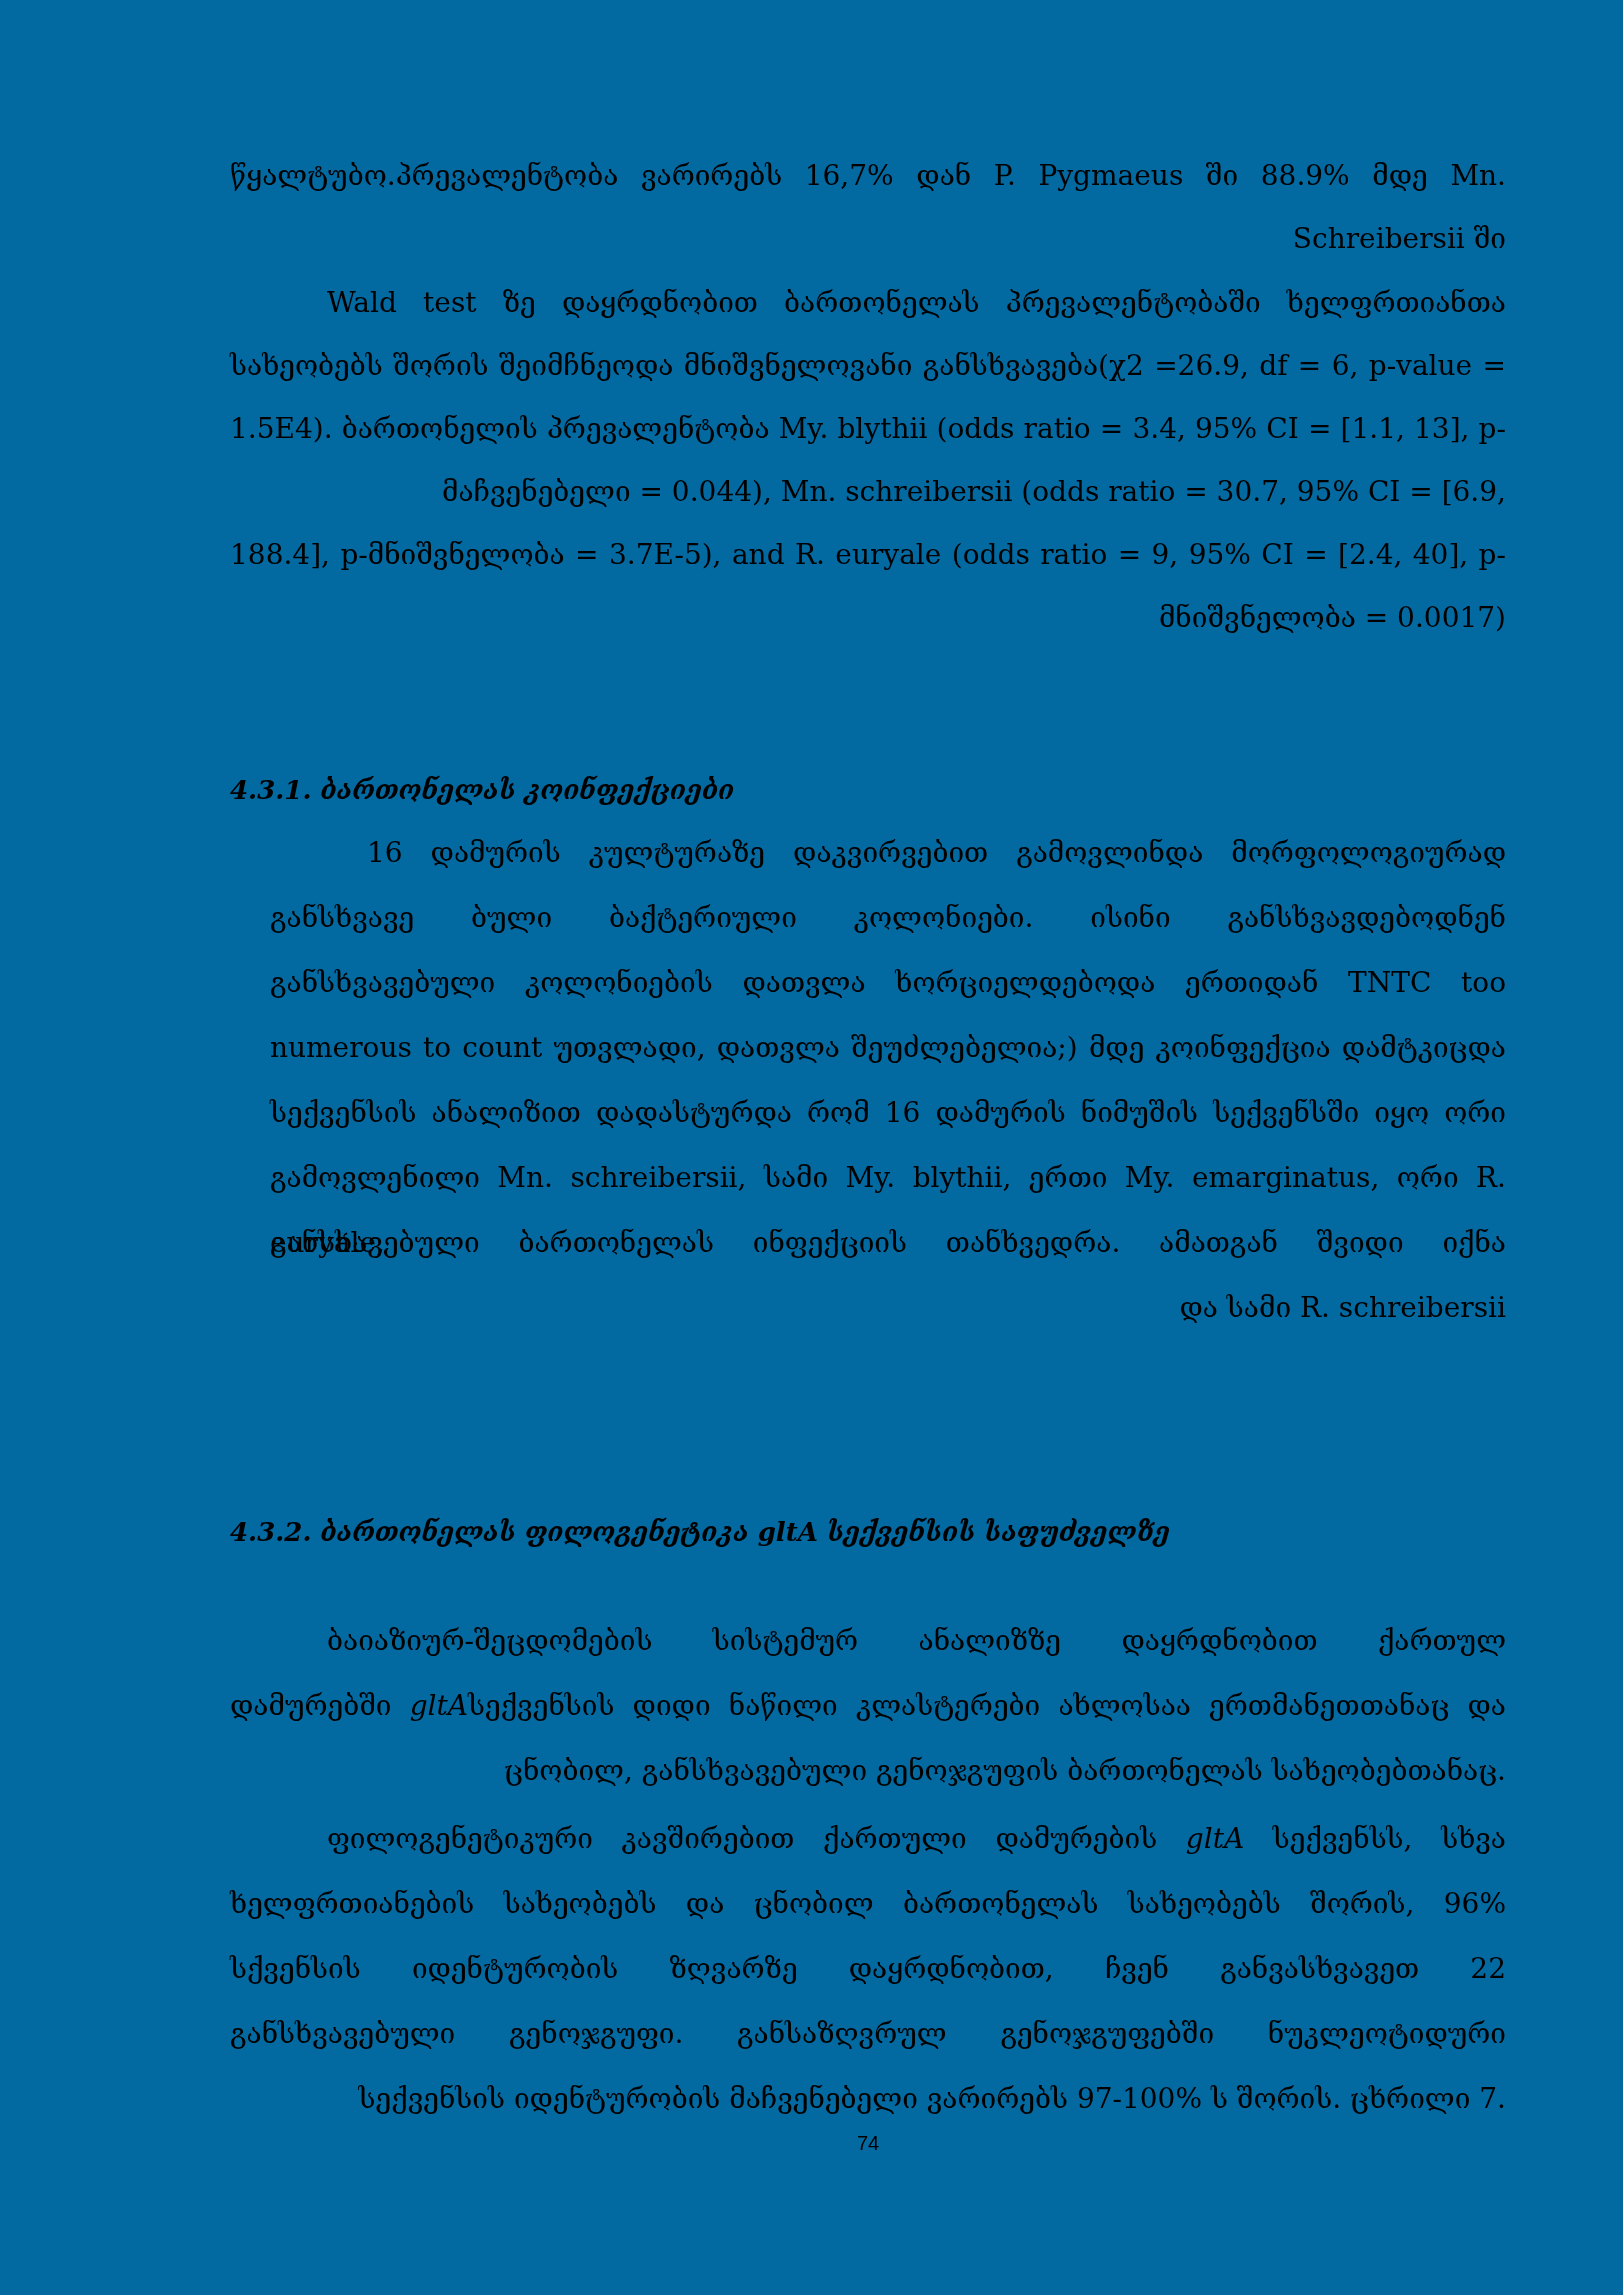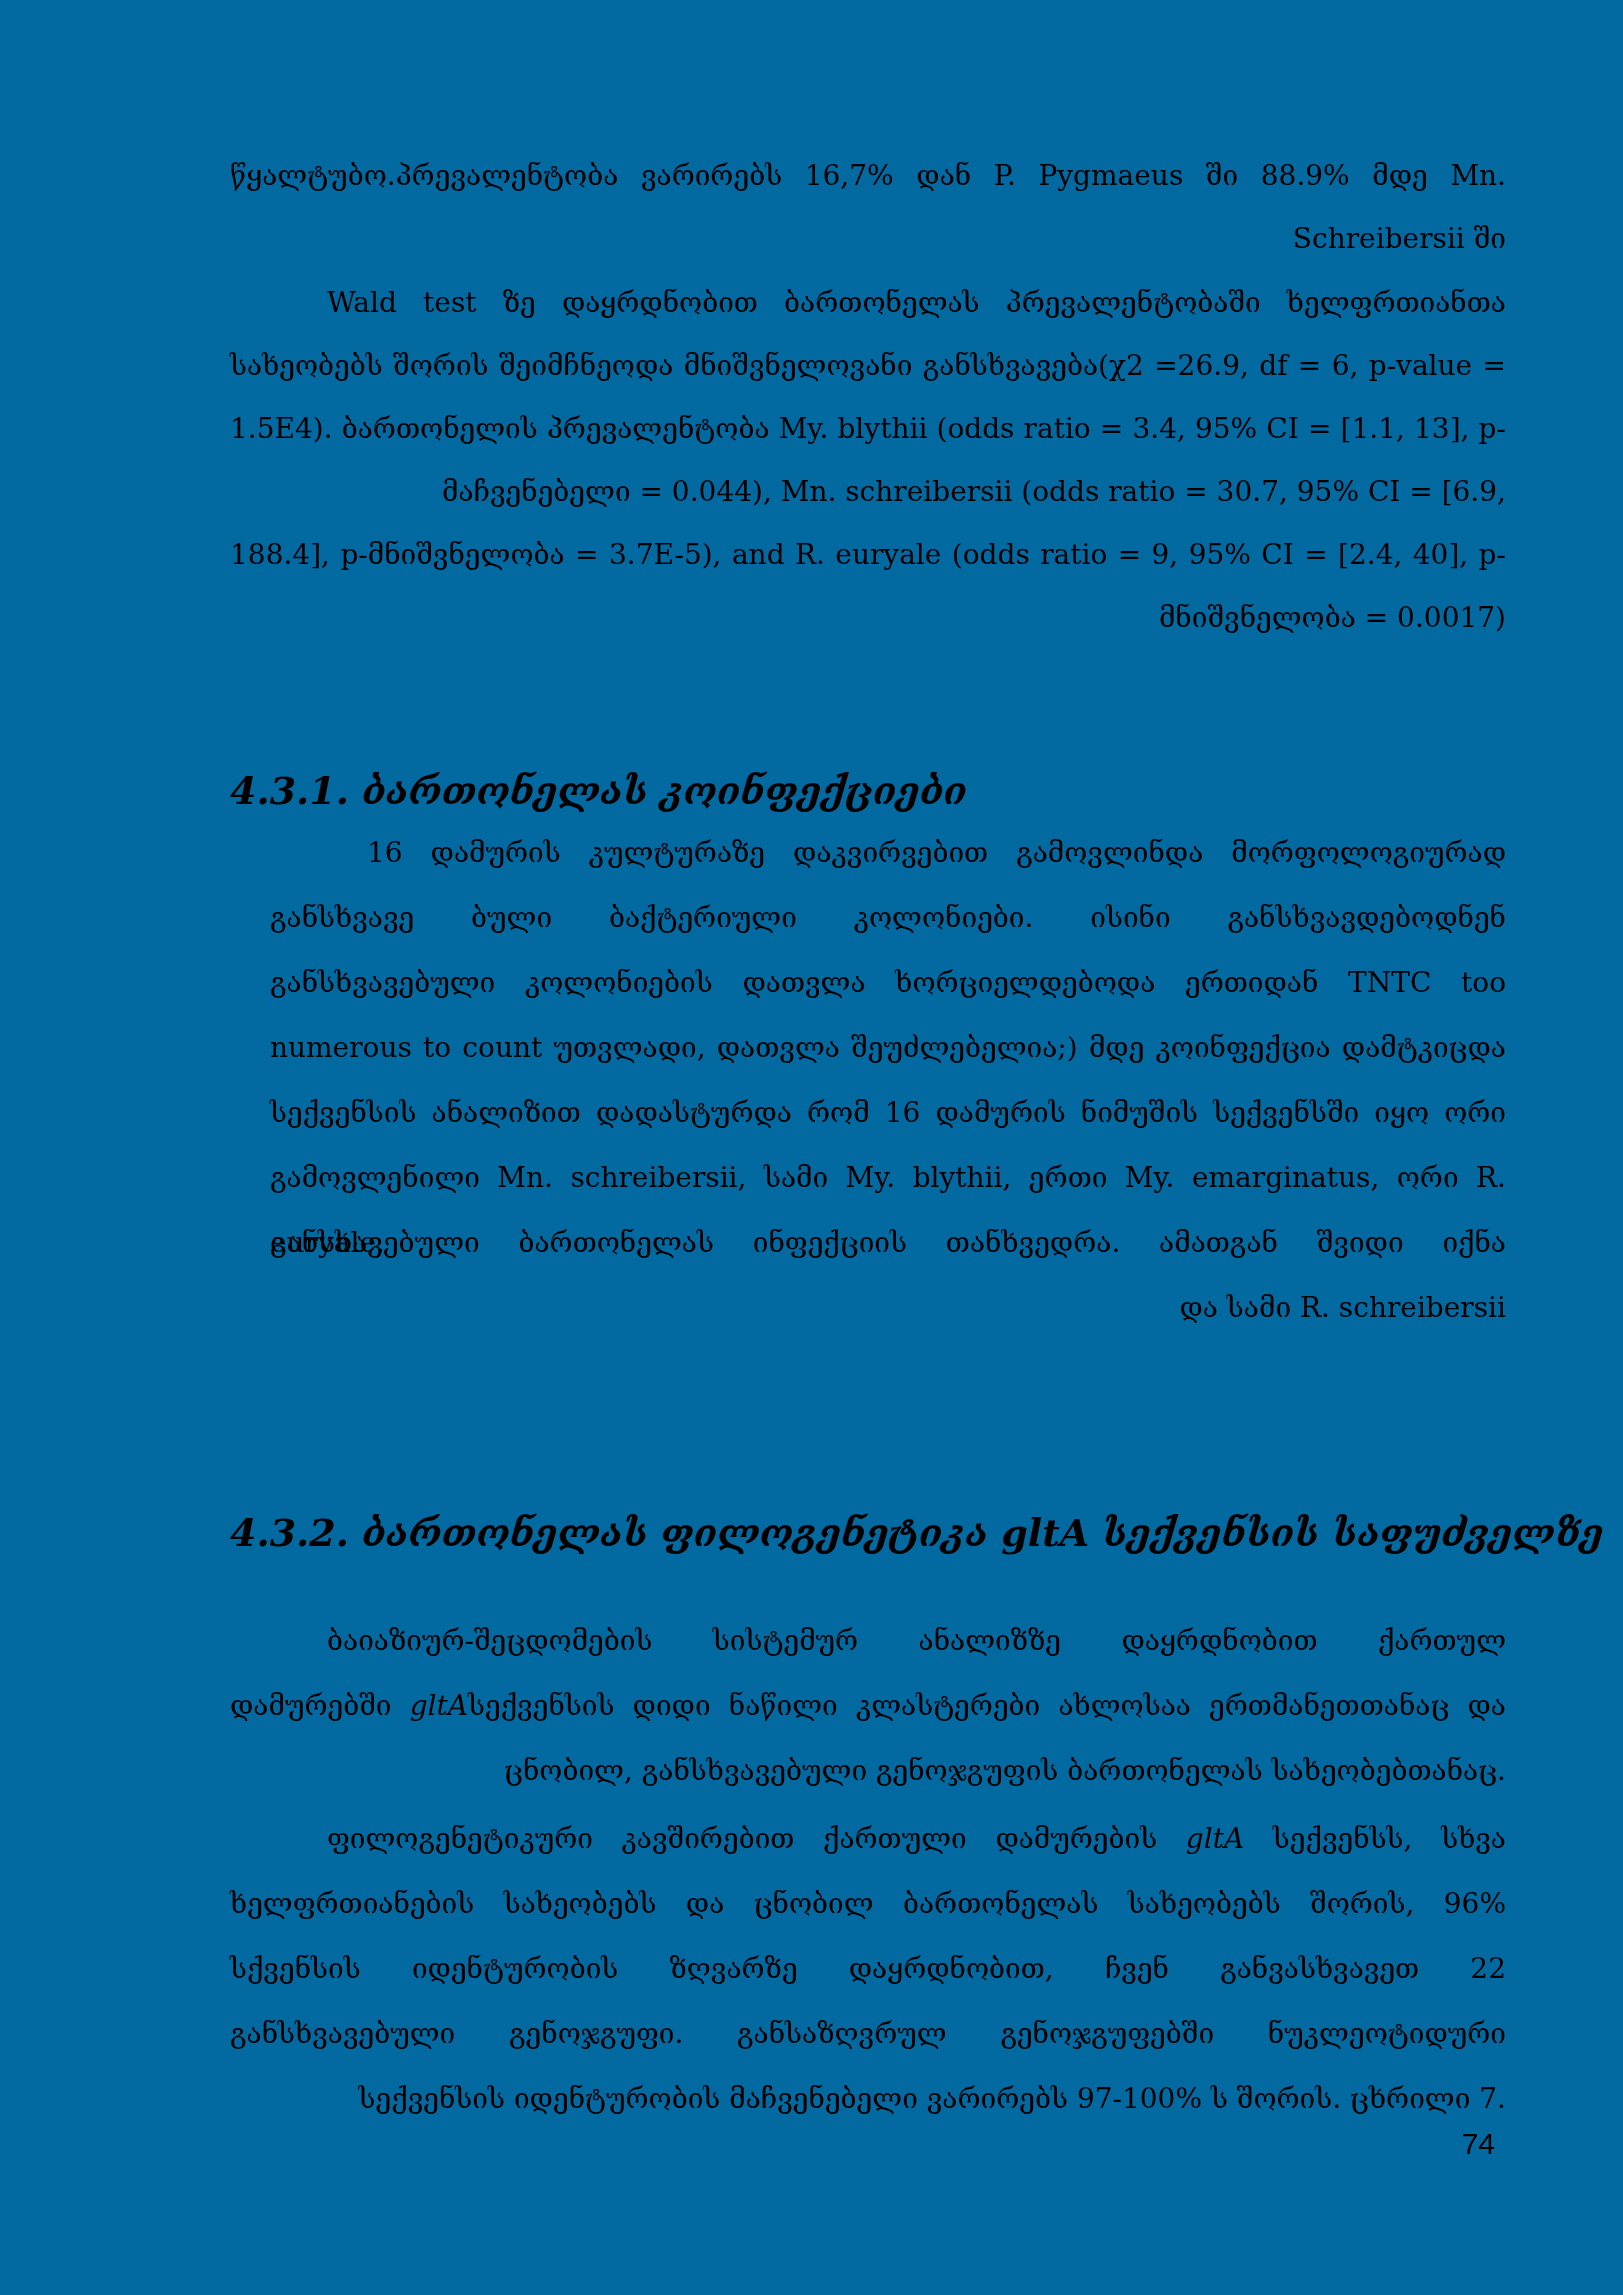--- a/index.html
+++ b/index.html
@@ -24,31 +24,31 @@
   .just {
     white-space:normal;
     text-align:justify;
     text-align-last:justify;
   }
   .indent { padding-left:97px; }
   .em { font-style:italic; }
   .heading {
     position:absolute; left:230px; width:1276px;
     margin:0;
-    font-size:38px;
+    font-size:26px;
     font-weight:bold;
     font-style:italic;
     line-height:63px;
     white-space:nowrap;
   }
   .page-number {
-    position:absolute; left:219px; width:1276px;
-    text-align:right;
+    position:absolute; left:230px; width:1276px;
+    text-align:center;
     font-family:"Liberation Sans","DejaVu Sans",sans-serif;
-    font-size:30px;
+    font-size:20px;
     line-height:39px;
   }
 </style>
 </head>
 <body>
 
 <div class="page">
 
   <div class="block" style="top:144px">
     <div class="line just">წყალტუბო.პრევალენტობა ვარირებს 16,7% დან P. Pygmaeus ში 88.9% მდე Mn.</div>

